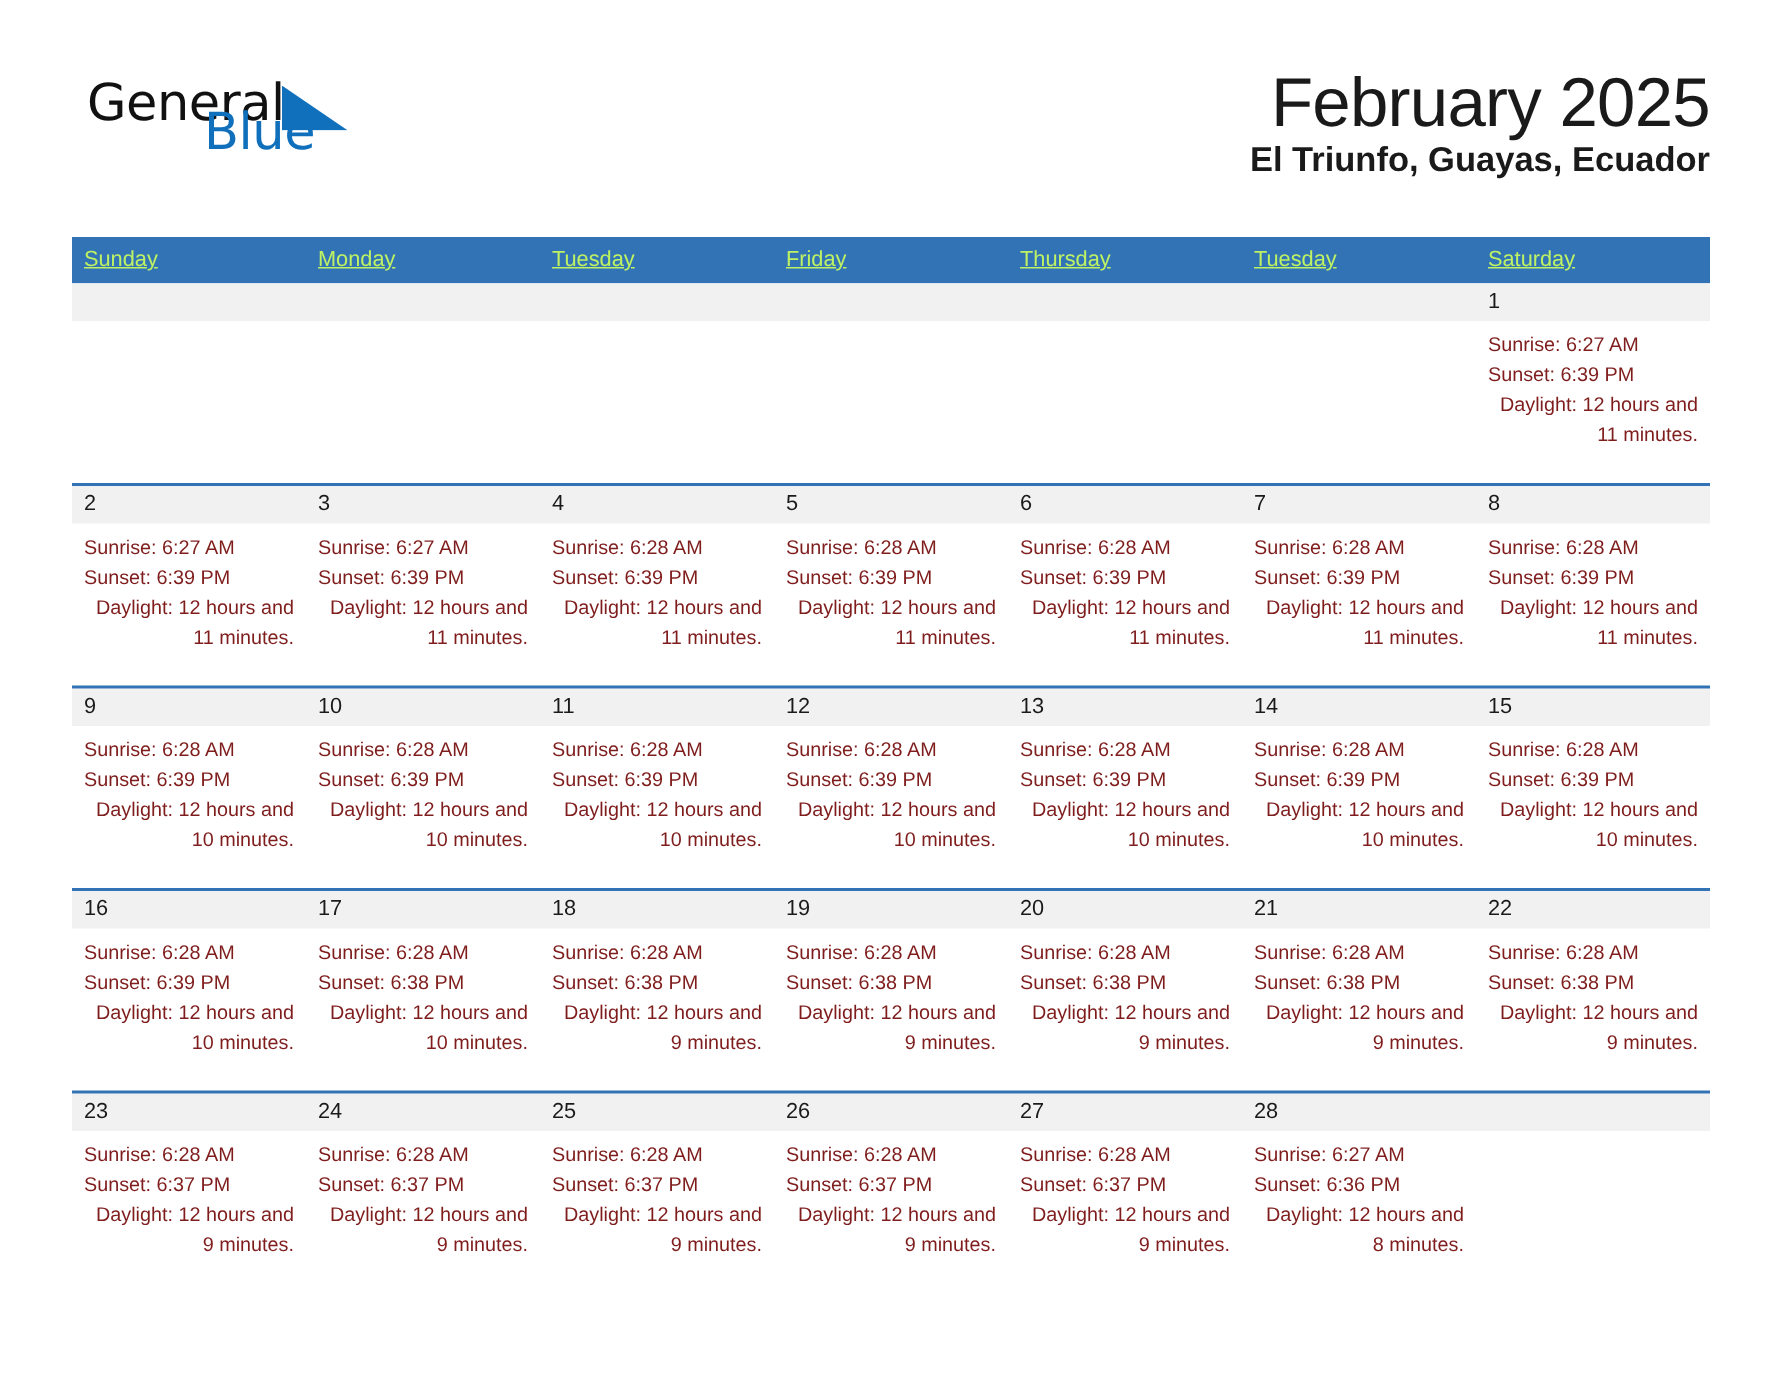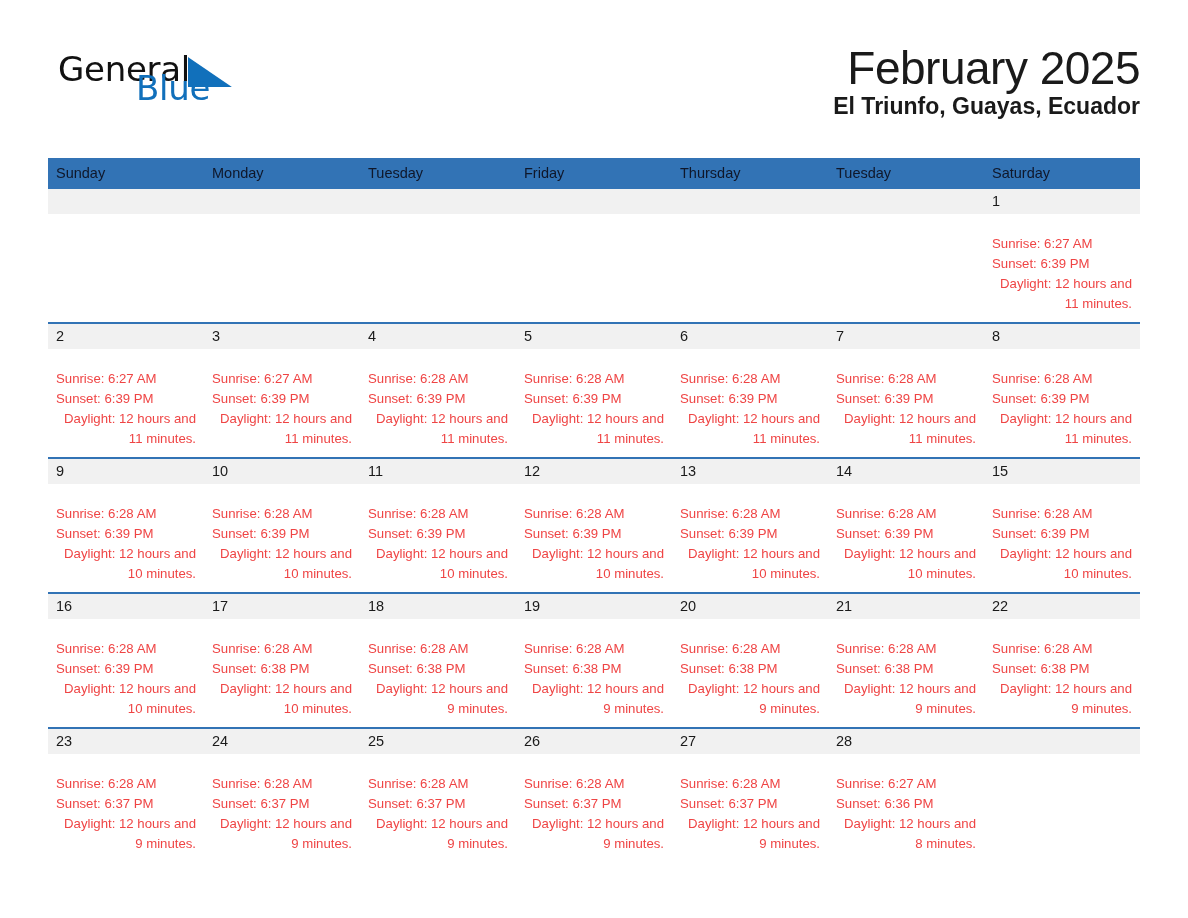--- a/index.html
+++ b/index.html
@@ -96,27 +96,28 @@
   .calendar {
     position: absolute;
     left: 48px;
     top: 158px;
     width: 1092px;
     border-collapse: collapse;
     table-layout: fixed;
   }
   .calendar th {
     background: #3273b5;
-    color: #0f172a;
+    color: #bef264;
     font-size: 14.5px;
     font-weight: 400;
     text-align: left;
     padding: 7px 0 8px 8px;
     height: 16px;
     vertical-align: middle;
+    text-decoration: underline;
   }
   .calendar td {
     width: 156px;
     vertical-align: top;
     padding: 0;
     border-top: 2px solid #3273b5;
     background: #ffffff;
   }
   .calendar tr.week:first-child td {
     border-top: none;
@@ -130,24 +131,24 @@
     font-size: 14.5px;
     color: #1a1a1a;
     padding: 5px 0 5px 8px;
     height: 15px;
     line-height: 15px;
   }
   td.empty .daynum {
     color: transparent;
   }
   .details {
-    padding: 20px 8px 0 8px;
+    padding: 6px 8px 0 8px;
     font-size: 13.2px;
     line-height: 20px;
-    color: #ef4444;
+    color: #7f1d1d;
   }
   .details div {
     white-space: nowrap;
   }
   .details .daylight {
     white-space: normal;
     text-align: right;
   }
 </style>
 </head>

